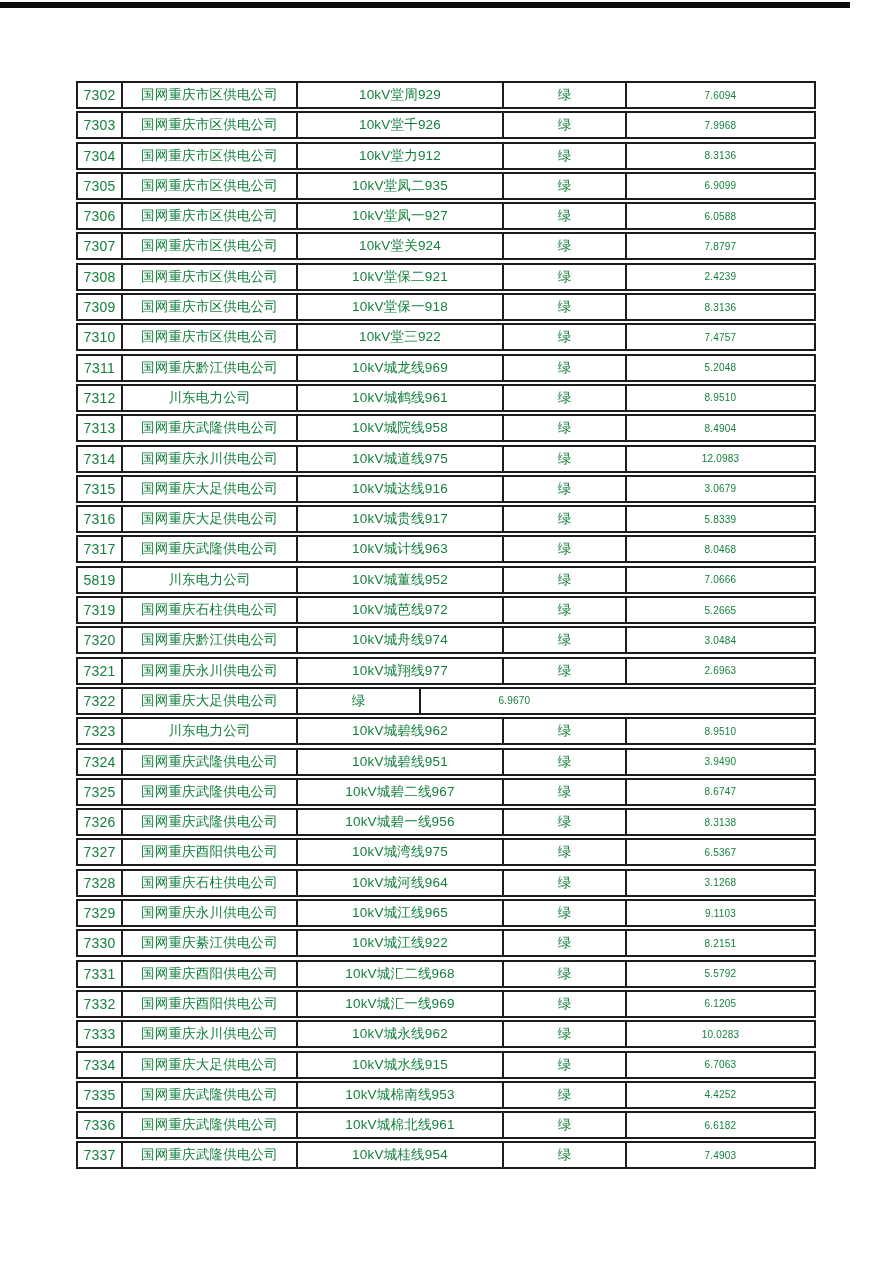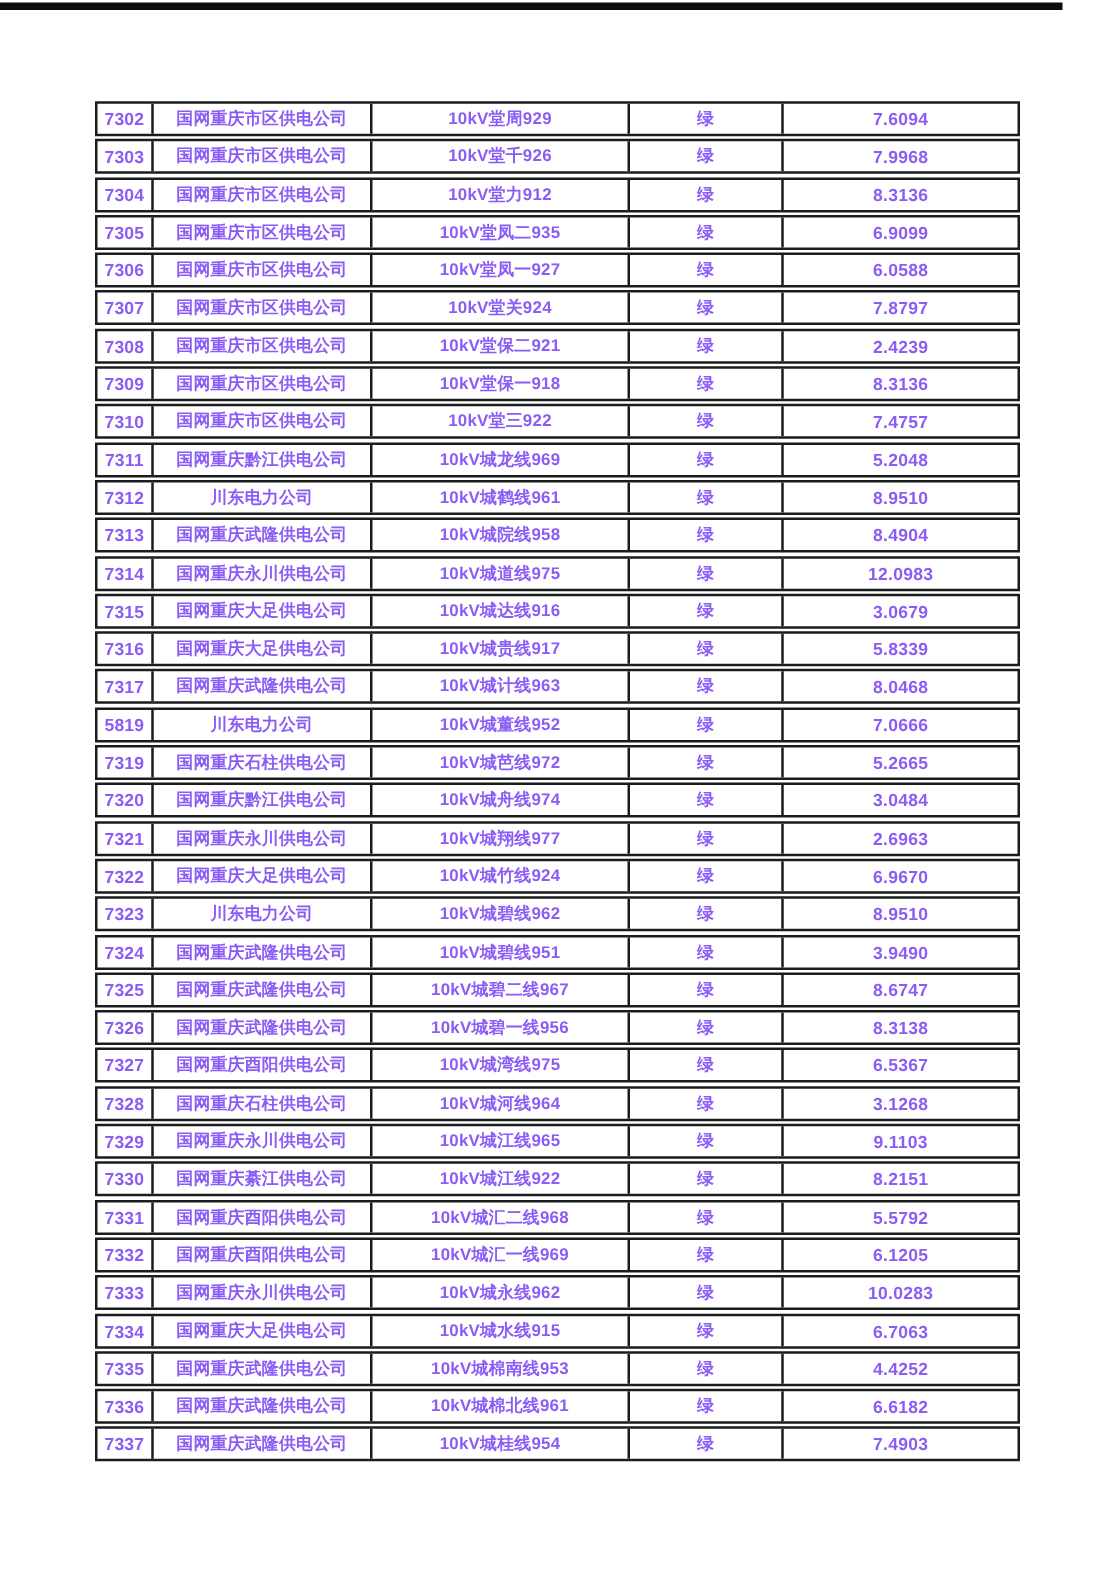--- a/index.html
+++ b/index.html
@@ -7,22 +7,21 @@
     padding: 0;
     background: #ffffff;
   }
   .page {
     position: relative;
     width: 850px;
     height: 1262px;
     background: #ffffff;
     overflow: hidden;
     font-family: "Liberation Sans", "DejaVu Sans", sans-serif;
-    color: #8b5cf6;
-    font-weight: bold;
+    color: #15803d;
   }
   .top-bar {
     position: absolute;
     left: 0;
     top: 2px;
     width: 886px;
     height: 6px;
     background: #0c0c0c;
   }
   .doc-table {
@@ -48,21 +47,21 @@
     font-size: 13.5px;
     letter-spacing: 0.2px;
     white-space: nowrap;
     overflow: hidden;
   }
   .cell.sep { border-right: 2px solid #1c1c1c; }
   .c-id     { width: 45px;  font-size: 14px; }
   .c-company{ width: 175px; }
   .c-line   { width: 206px; text-align: center; }
   .c-status { width: 123px; }
-  .c-value  { width: 187px; font-size: 14px; }
+  .c-value  { width: 187px; font-size: 10px; }
 </style>
 </head>
 <body>
 
 <div class="page">
   <div class="top-bar"></div>
   <div class="doc-table">
     <div id="table-body">
         <div class="trow">
     <div class="cell sep c-id">7302</div>
@@ -200,21 +199,20 @@
         <div class="trow">
     <div class="cell sep c-id">7321</div>
     <div class="cell sep c-company">国网重庆永川供电公司</div>
     <div class="cell sep c-line">10kV城翔线977</div>
     <div class="cell sep c-status">绿</div>
     <div class="cell c-value">2.6963</div>
   </div>
         <div class="trow">
     <div class="cell sep c-id">7322</div>
     <div class="cell sep c-company">国网重庆大足供电公司</div>
-    <div class="cell sep c-line">10kV城竹线924</div>
     <div class="cell sep c-status">绿</div>
     <div class="cell c-value">6.9670</div>
   </div>
         <div class="trow">
     <div class="cell sep c-id">7323</div>
     <div class="cell sep c-company">川东电力公司</div>
     <div class="cell sep c-line">10kV城碧线962</div>
     <div class="cell sep c-status">绿</div>
     <div class="cell c-value">8.9510</div>
   </div>

